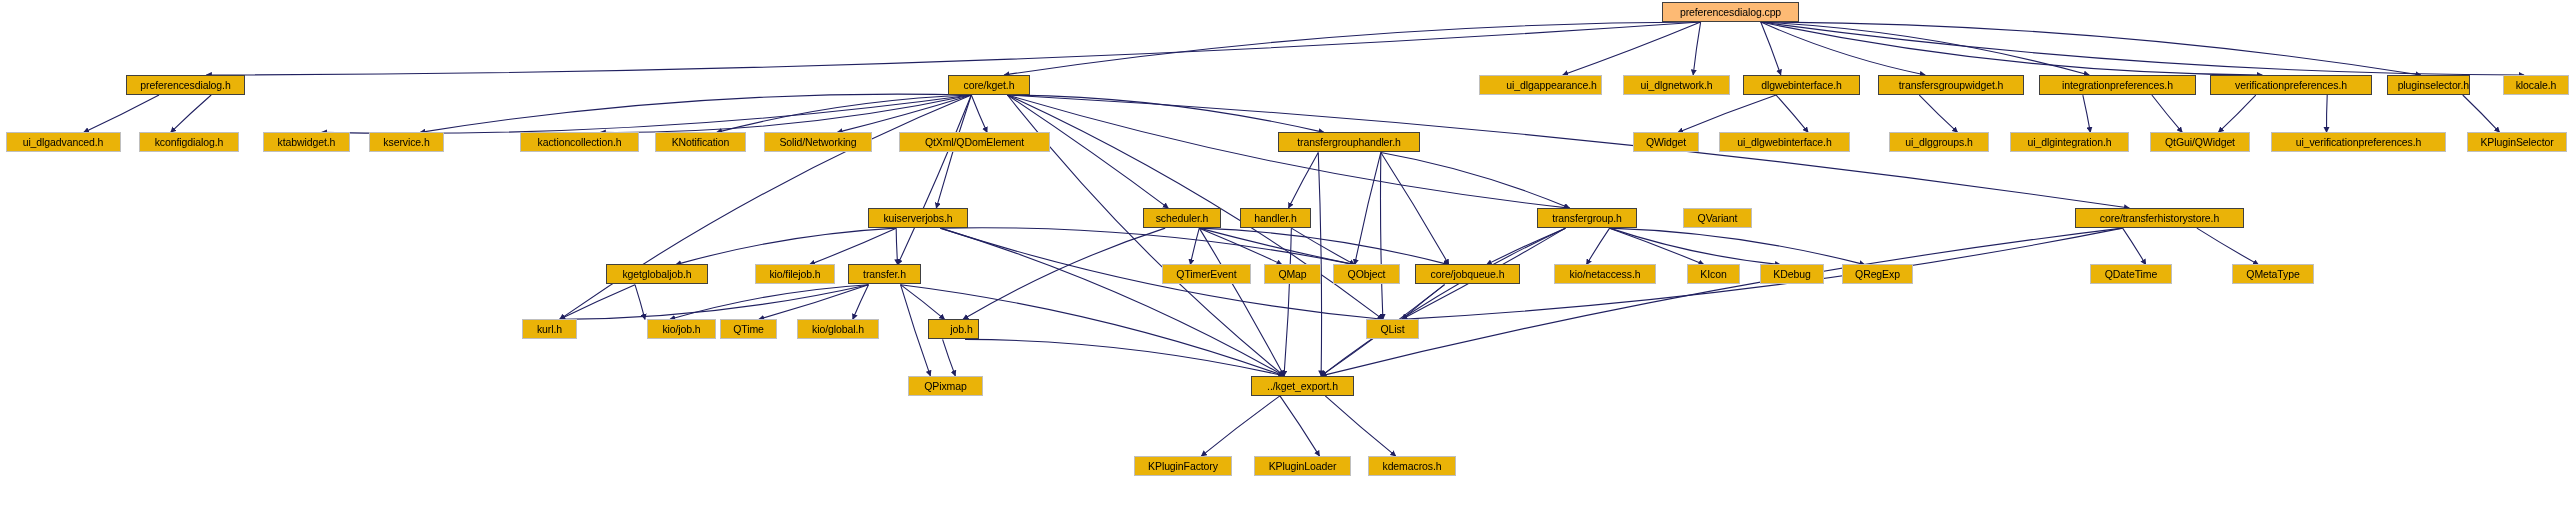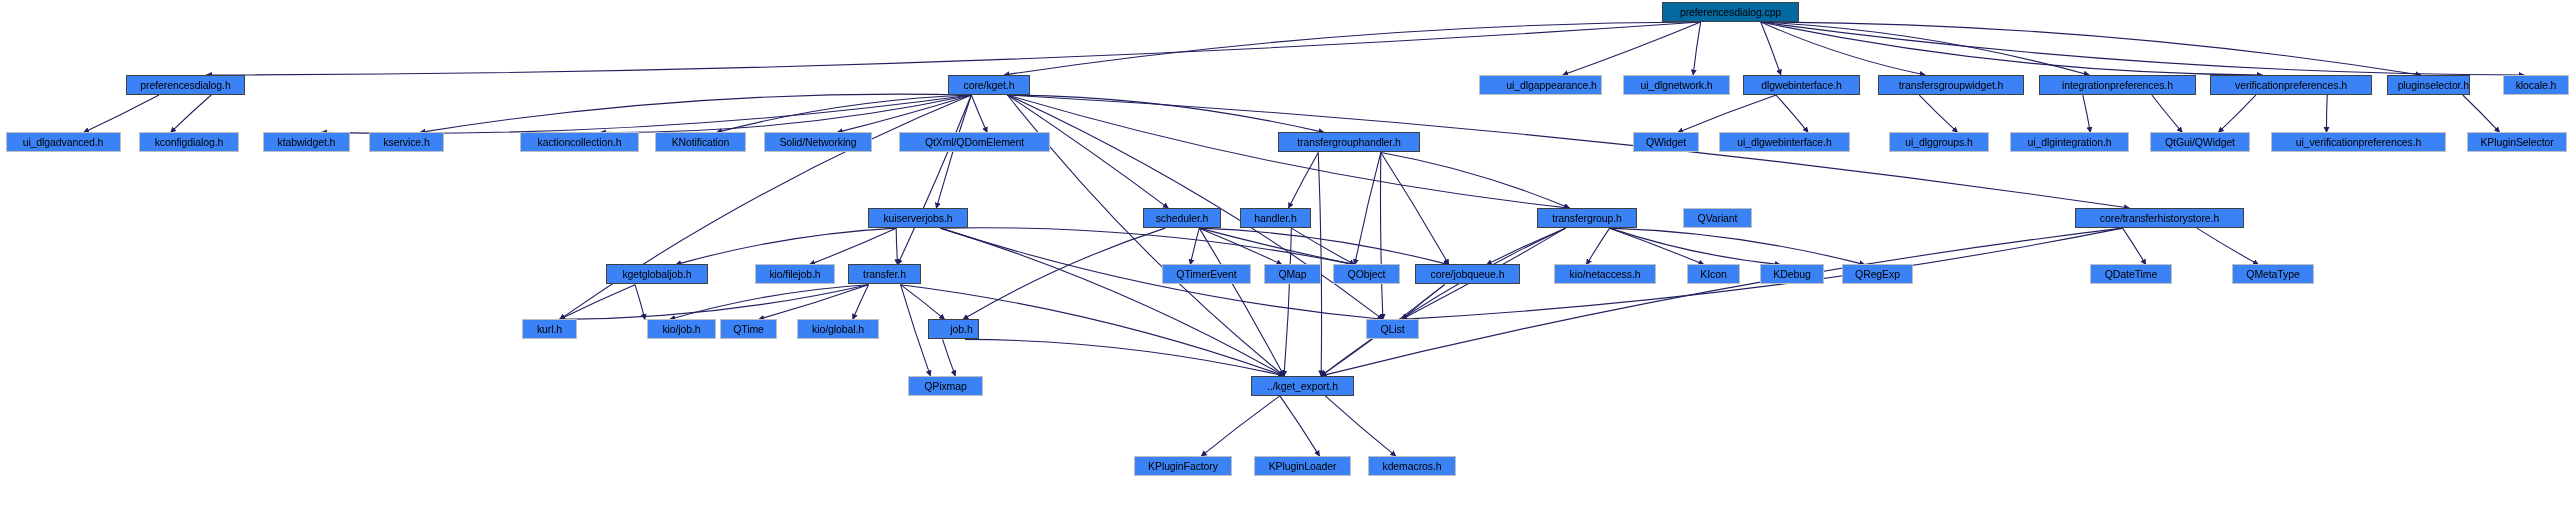--- a/index.html
+++ b/index.html
@@ -16,26 +16,26 @@
     position:absolute;
     box-sizing:border-box;
     display:flex;
     align-items:center;
     justify-content:center;
     height:20px;
     font-size:10.5px;
     line-height:1;
     color:#000000;
     white-space:nowrap;
-    background:#3b82f6;
+    background:#eab308;
     border:0.9px solid #bfbfbf;
     letter-spacing:-0.1px;
   }
   .node.strong{border:1.4px solid #404040;}
-  .node.root{background:#0369a1;border:1.4px solid #404040;}
+  .node.root{background:#fdba74;border:1.4px solid #404040;}
   .node span{pointer-events:none;}
 </style>
 </head>
 <body>
 
 <div id="graph">
   <svg id="edges" xmlns="http://www.w3.org/2000/svg" viewBox="0 0 2825 560" width="2576" height="511">
     <defs>
       <marker id="arrow" viewBox="0 0 10 10" refX="9" refY="5" markerWidth="5.5" markerHeight="5.5" orient="auto-start-reverse">
         <path d="M 0 0 L 10 5 L 0 10 z" fill="#202060"></path>

